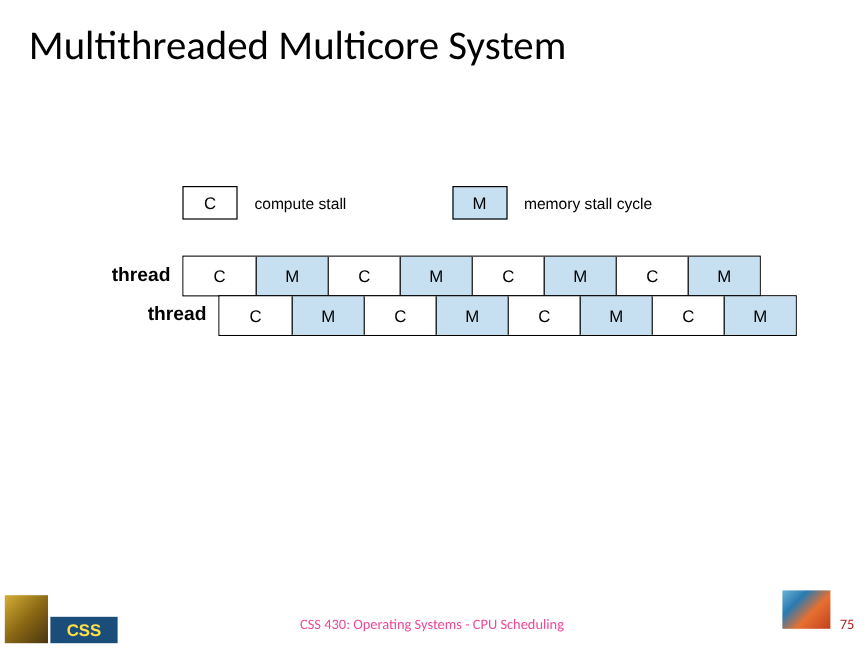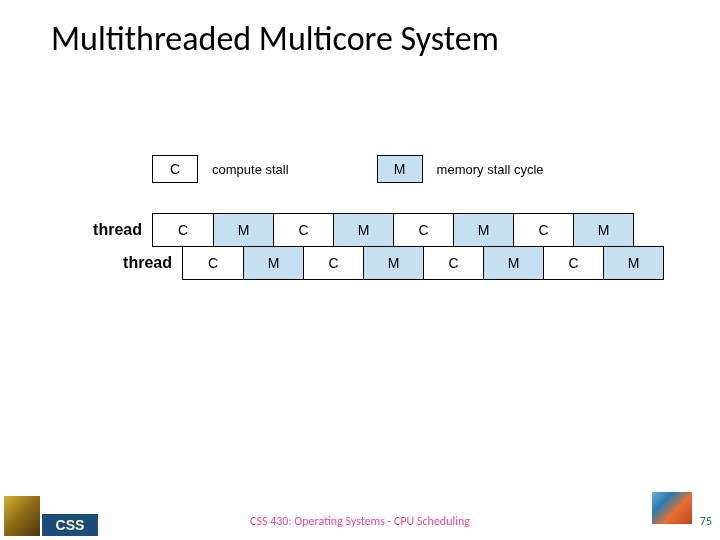--- a/index.html
+++ b/index.html
@@ -8,21 +8,21 @@
     height: 540px;
     background: #fff;
     font-family: Calibri, Arial, sans-serif;
     position: relative;
     overflow: hidden;
   }
   .title {
     font-size: 34px;
     font-weight: 400;
     color: #000;
-    padding: 18px 0 0 51px;
+    padding: 18px 0 0 24px;
   }
   .diagram {
     position: absolute;
     top: 155px;
     left: 80px;
     width: 590px;
     font-family: Arial, sans-serif;
     font-size: 13px;
     color: #000;
   }
@@ -118,21 +118,21 @@
     height: 40px;
     background: linear-gradient(135deg, #d4af37 0%, #8b6914 50%, #4a3510 100%);
   }
   .logo2 {
     position: absolute;
     bottom: 4px;
     left: 42px;
     width: 56px;
     height: 22px;
     background: #1a4d7a;
-    color: #fef9c3;
+    color: #fde047;
     font-weight: bold;
     font-size: 14px;
     display: flex;
     align-items: center;
     justify-content: center;
     font-family: Arial, sans-serif;
   }
   .footer-text {
     position: absolute;
     bottom: 12px;
@@ -147,21 +147,21 @@
     right: 28px;
     width: 40px;
     height: 32px;
     background: linear-gradient(135deg, #6ab0d8 0%, #2a7ab0 30%, #e87030 60%, #c04020 100%);
   }
   .page-num {
     position: absolute;
     bottom: 12px;
     right: 8px;
     font-size: 12px;
-    color: #15803d;
+    color: #b91c1c;
   }
 </style>
 </head>
 <body>
 
 <div class="title">Multithreaded Multicore System</div>
 
 <div class="diagram">
 
   <div class="legend">

